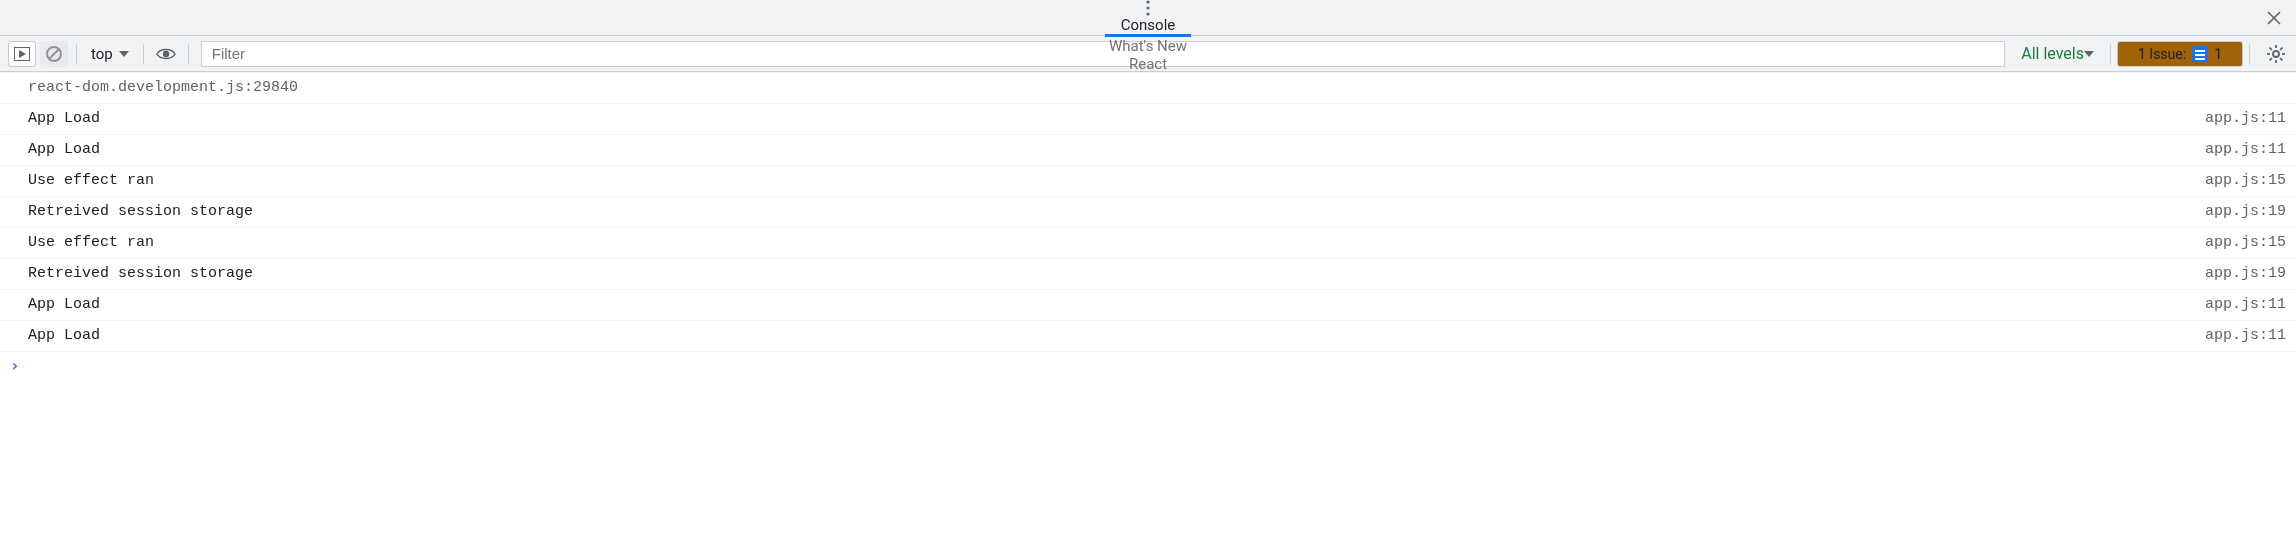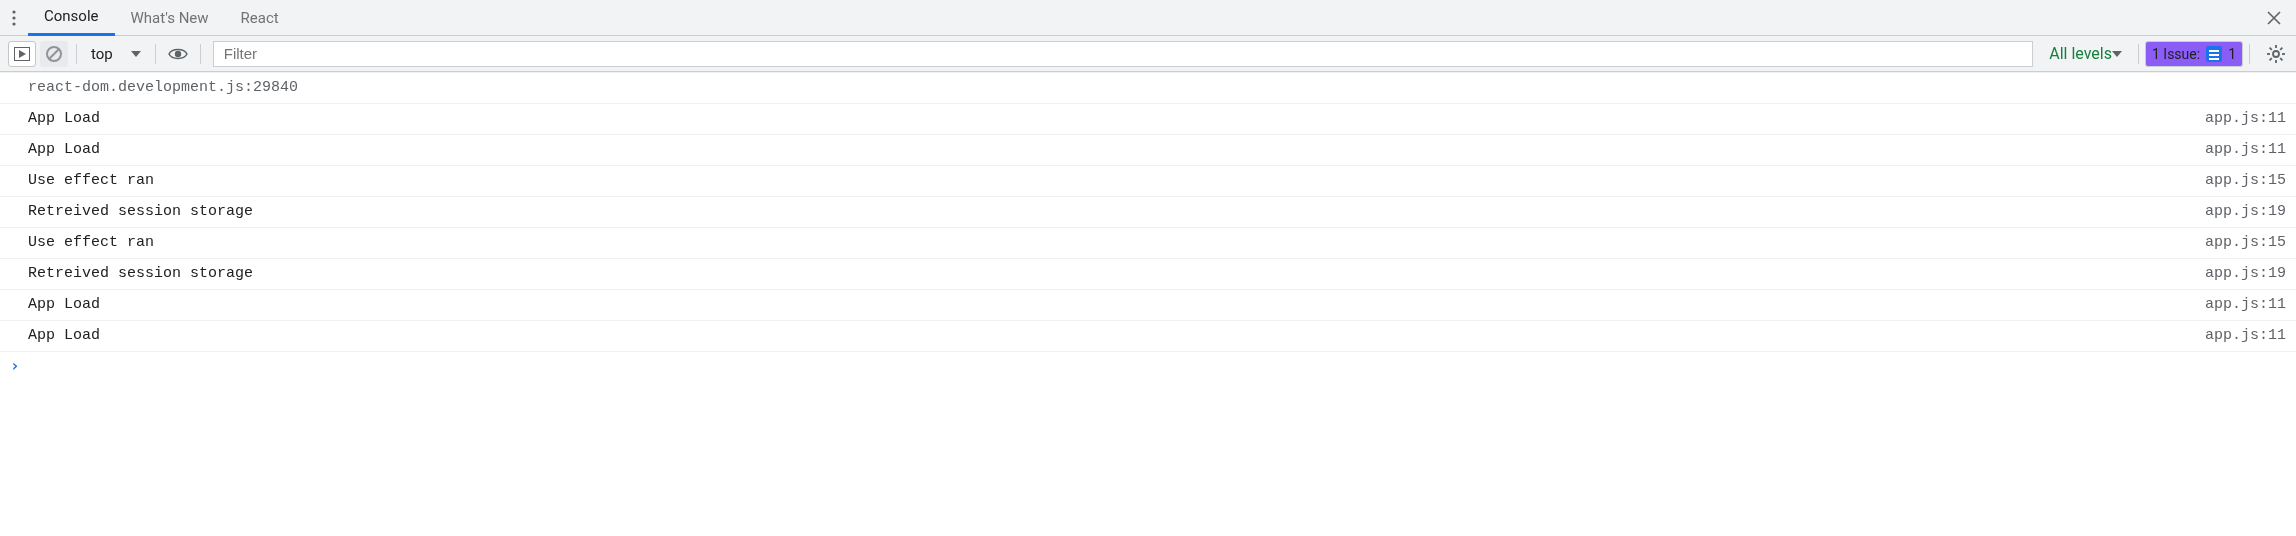--- a/index.html
+++ b/index.html
@@ -15,20 +15,21 @@
     background: #f1f3f4;
   }
   
   .tab-bar {
     display: flex;
     align-items: center;
     height: 36px;
     border-bottom: 1px solid #cacdd1;
     background: #f1f3f4;
     position: relative;
+    flex-direction: column;
   }
   .kebab {
     width: 28px;
     height: 36px;
     display: flex;
     align-items: center;
     justify-content: center;
     color: #5f6368;
     font-size: 18px;
   }
@@ -89,21 +90,21 @@
   }
   .divider {
     width: 1px;
     height: 20px;
     background: #cacdd1;
     margin: 0 6px;
   }
   .context-picker {
     display: flex;
     align-items: center;
-    gap: 18px;
+    gap: 6px;
     padding: 0 8px;
     height: 26px;
     font-size: 15px;
     color: #202124;
     cursor: pointer;
   }
   .caret-down {
     width: 0; height: 0;
     border-left: 5px solid transparent;
     border-right: 5px solid transparent;
@@ -128,22 +129,22 @@
     color: #15803d;
     cursor: pointer;
   }
   .issue-pill {
     display: flex;
     align-items: center;
     gap: 6px;
     height: 26px;
     border: 1px solid #cacdd1;
     border-radius: 3px;
-    background: #8b5cf6;
-    padding: 0 6px;
+    background: #a16207;
+    padding: 0 20px;
     font-size: 14px;
     color: #202124;
     cursor: pointer;
   }
   .issue-icon {
     width: 16px; height: 16px;
     background: #1a73e8;
     border-radius: 2px;
     position: relative;
     display: flex;

